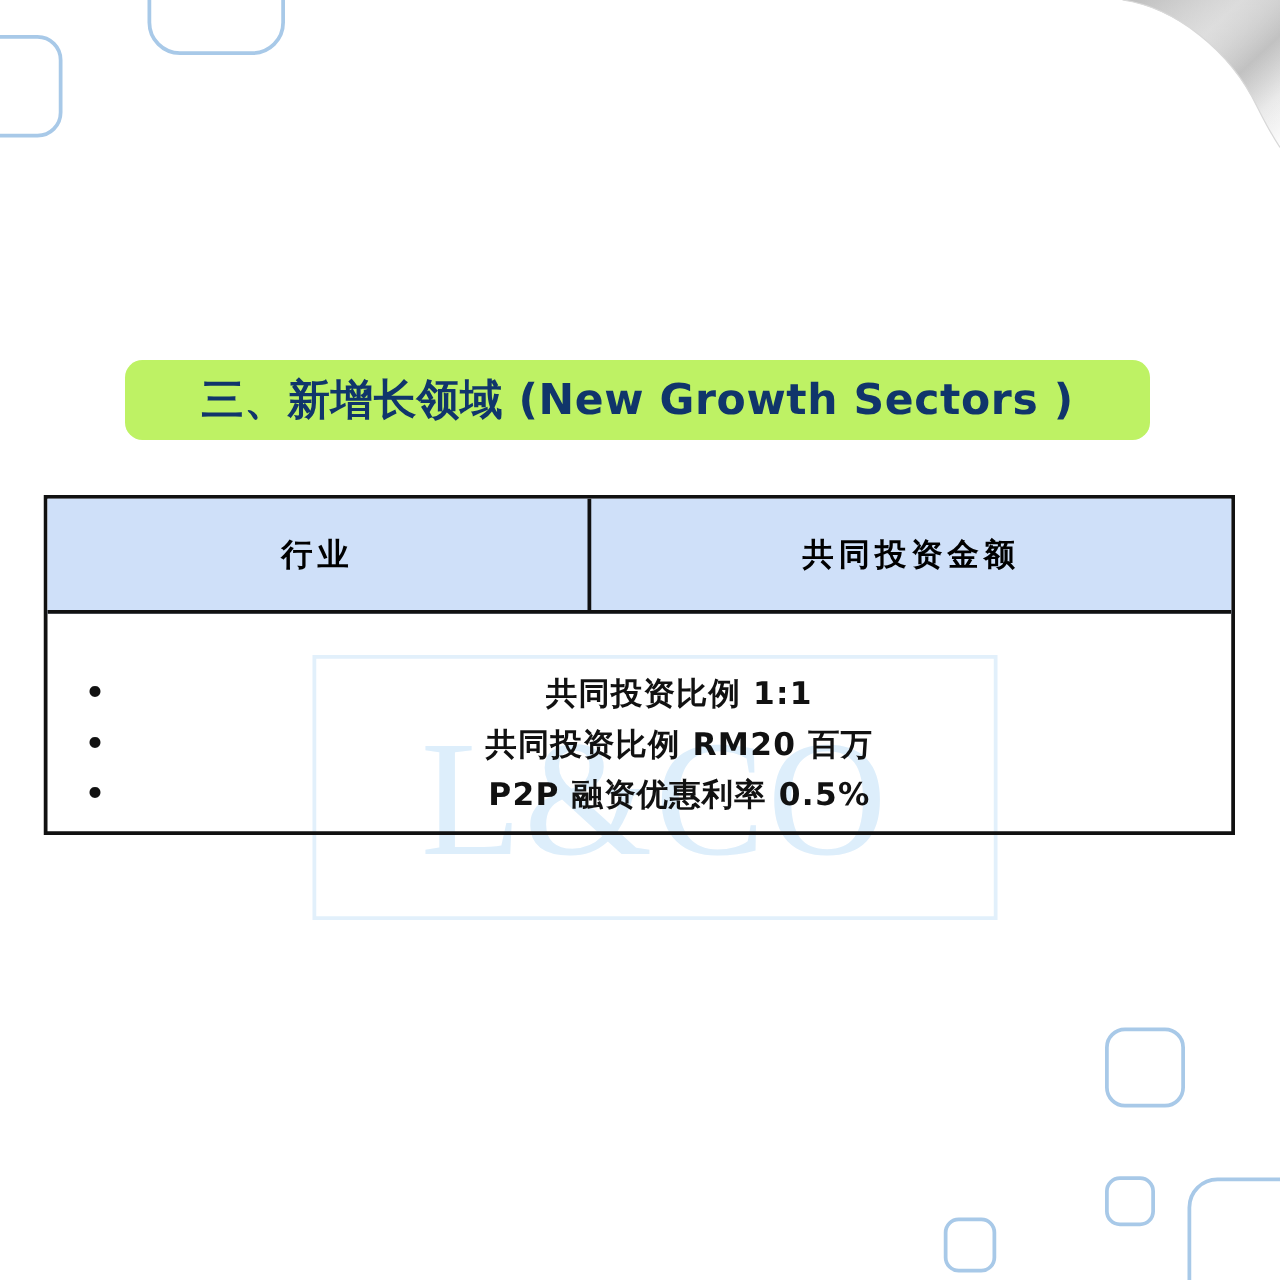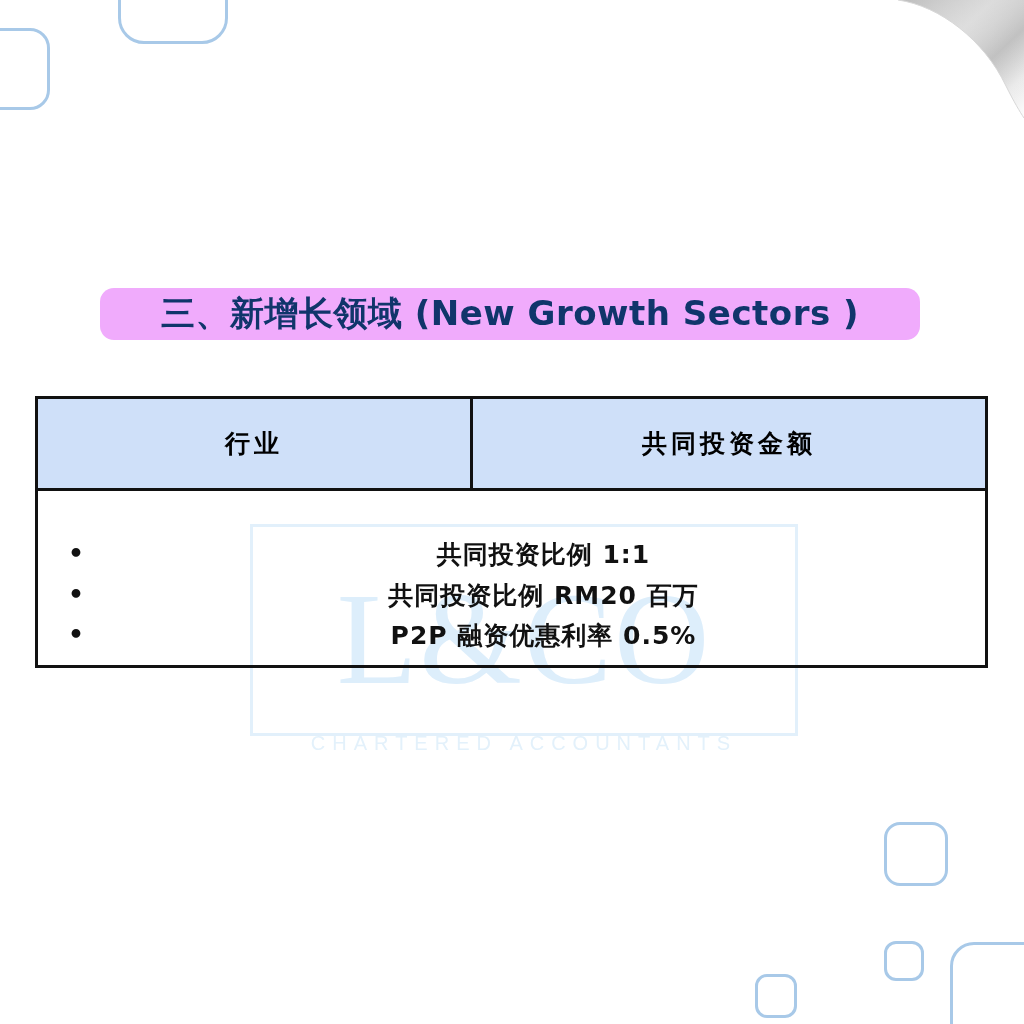--- a/index.html
+++ b/index.html
@@ -42,22 +42,22 @@
     overflow: hidden;
     pointer-events: none;
   }
 
   
   .title-band {
     position: absolute;
     left: 100px;
     top: 288px;
     width: 820px;
-    height: 52px;
-    background: #f0abfc;
+    height: 64px;
+    background: #bef264;
     border-radius: 14px;
     display: flex;
     align-items: center;
     justify-content: center;
   }
   .title-text {
     color: #10356b;
     font-size: 34px;
     font-weight: bold;
     letter-spacing: 0.5px;
@@ -223,21 +223,20 @@
       <path d="M10 0 C 52 6 96 40 118 86 C 126 102 132 112 136 118" fill="none" stroke="#d8d8d8" stroke-width="1"></path>
     </svg>
   </div>
 
   <div class="title-band">
     <span class="title-text">三、新增长领域 (New Growth Sectors )</span>
   </div>
 
   <div class="watermark">
     <span class="wm-main">L&amp;CO</span>
-    <span class="wm-sub">CHARTERED ACCOUNTANTS</span>
   </div>
 
   <div class="tbl">
 
     <div class="tbl-head">
       <div class="col-left">
         <div class="th">行业</div>
       </div>
       <div class="col-right">
         <div class="th">共同投资金额</div>

